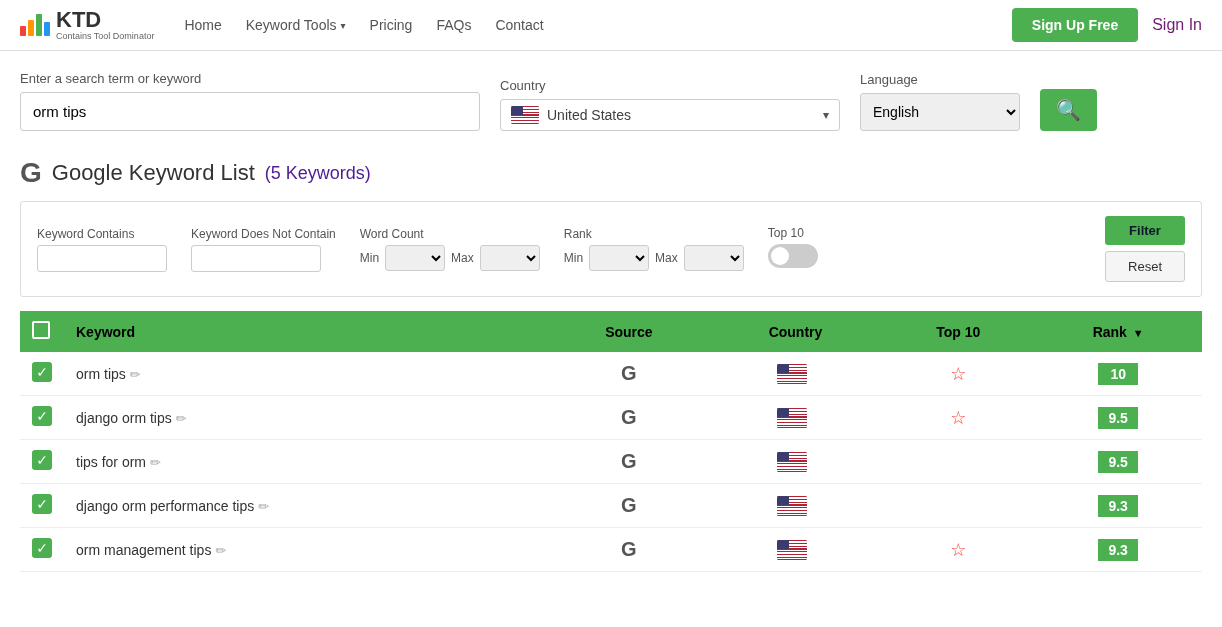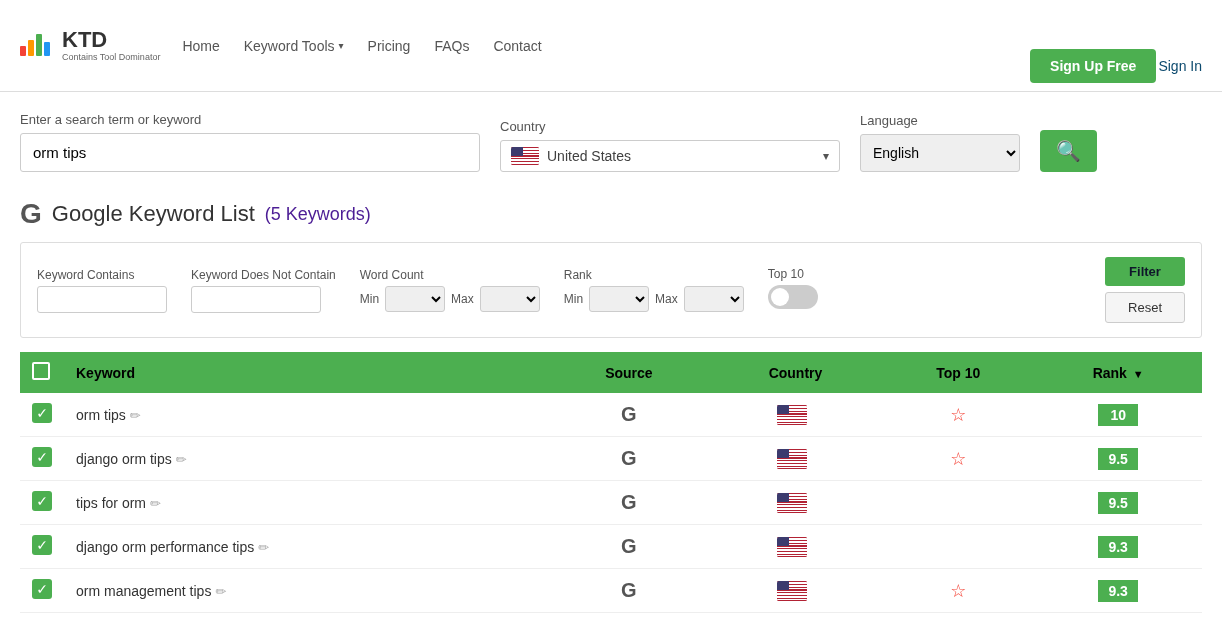--- a/index.html
+++ b/index.html
@@ -9,22 +9,21 @@
     .navbar {
       display: flex;
       align-items: center;
       padding: 8px 20px;
       border-bottom: 1px solid #ddd;
       background: #fff;
     }
     .logo-area {
       display: flex;
       align-items: center;
-      margin-right: 22px;
-      gap: 6px;
+      margin-right: 30px;
     }
     .logo-icon {
       display: flex;
       align-items: flex-end;
       gap: 2px;
       margin-right: 6px;
     }
     .logo-bar {
       width: 6px;
       background: #4caf50;
@@ -53,38 +52,37 @@
       align-items: center;
       gap: 4px;
       cursor: pointer;
       color: #555;
       font-size: 14px;
     }
     .nav-dropdown .arrow { font-size: 10px; }
     .nav-right {
       display: flex;
       align-items: center;
-      gap: 2px;
-      margin-top: 41px;
+      gap: 14px;
     }
     .btn-signup {
       background: #4caf50;
       color: #fff;
       border: none;
       padding: 9px 20px;
       border-radius: 4px;
       font-size: 14px;
       font-weight: bold;
       cursor: pointer;
     }
     .btn-signin {
       background: none;
       border: none;
-      color: #0c4a6e;
-      font-size: 14px;
+      color: #701a75;
+      font-size: 16px;
       cursor: pointer;
     }
 
     
     .search-section {
       padding: 20px 20px 10px 20px;
       background: #fff;
     }
     .search-row {
       display: flex;

